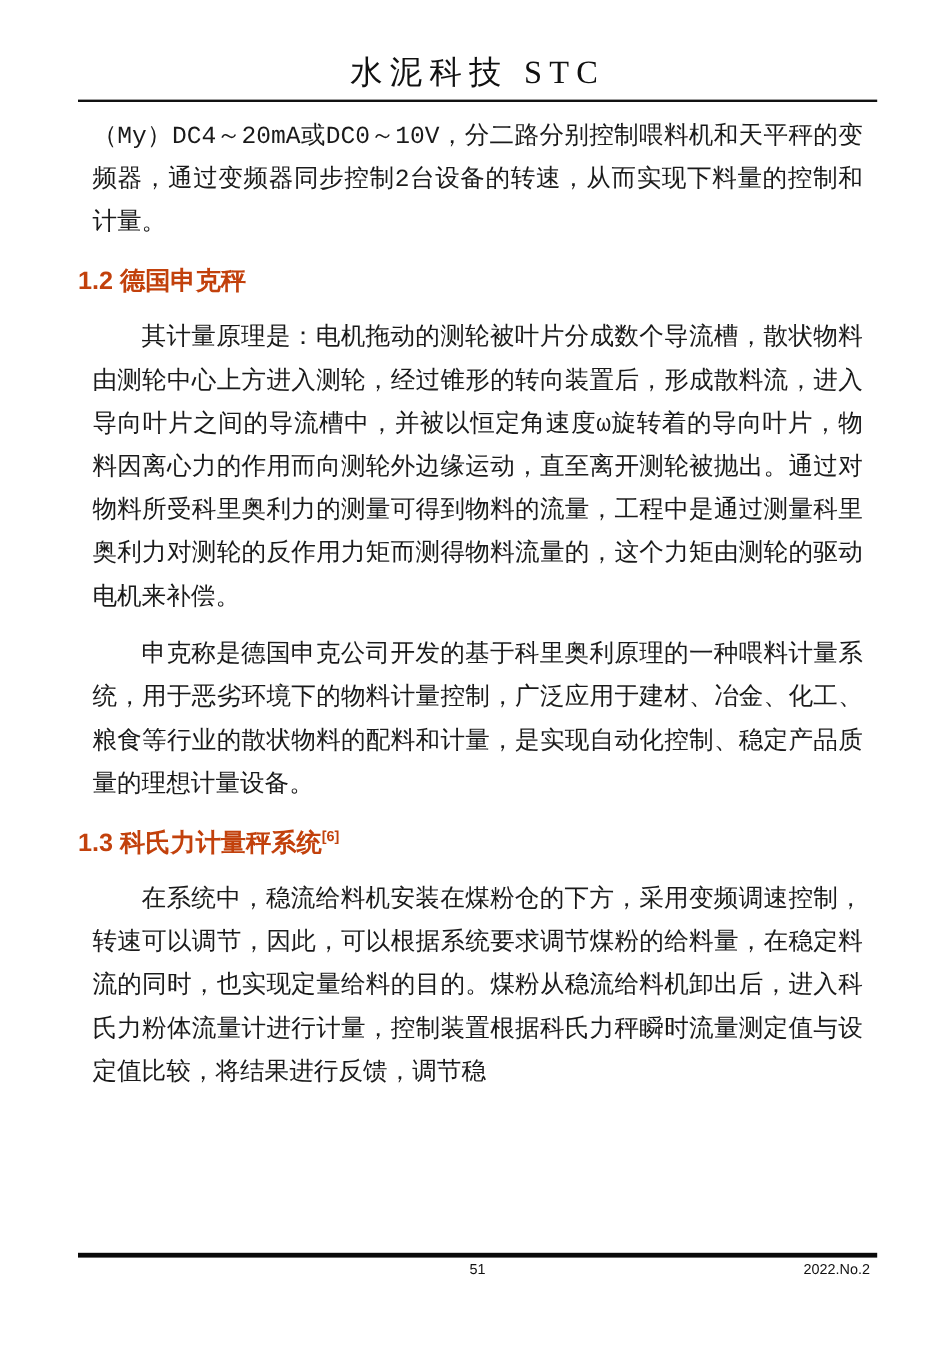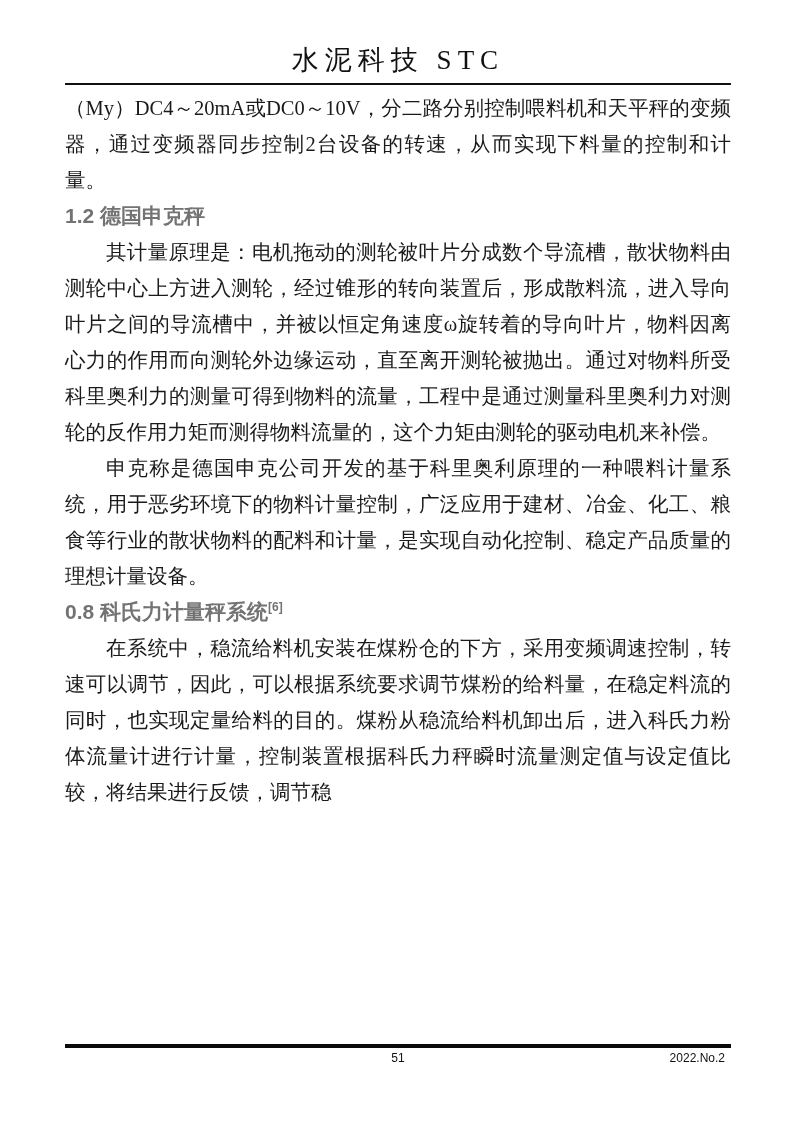--- a/index.html
+++ b/index.html
@@ -34,32 +34,33 @@
     height: 0;
   }
   .article-body {
     margin: 5px 62px 0 65px;
     font-size: 20.5px;
     line-height: 36px;
     text-align: justify;
     color: #1a1a1a;
   }
   .article-body p {
-    margin: 0;
+    margin: 12px;
+    font-family: Liberation Mono, monospace;
   }
   .article-body p.indent {
     text-indent: 2em;
   }
   .article-body h2 {
     margin: 0;
     font-size: 21px;
     line-height: 36px;
     font-weight: 700;
     font-family: "Liberation Sans", "DejaVu Sans", sans-serif;
-    color: #737373;
+    color: #c2410c;
     text-align: left;
   }
   .article-body h2 sup {
     font-size: 12px;
     font-weight: 700;
     vertical-align: super;
     line-height: 0;
   }
   .page-footer {
     position: absolute;
@@ -105,21 +106,21 @@
 
     <p>（My）DC4～20mA或DC0～10V，分二路分别控制喂料机和天平秤的变频器，通过变频器同步控制2台设备的转速，从而实现下料量的控制和计量。</p>
 
 
     <h2>1.2 德国申克秤</h2>
 
     <p class="indent">其计量原理是：电机拖动的测轮被叶片分成数个导流槽，散状物料由测轮中心上方进入测轮，经过锥形的转向装置后，形成散料流，进入导向叶片之间的导流槽中，并被以恒定角速度ω旋转着的导向叶片，物料因离心力的作用而向测轮外边缘运动，直至离开测轮被抛出。通过对物料所受科里奥利力的测量可得到物料的流量，工程中是通过测量科里奥利力对测轮的反作用力矩而测得物料流量的，这个力矩由测轮的驱动电机来补偿。</p>
 
     <p class="indent">申克称是德国申克公司开发的基于科里奥利原理的一种喂料计量系统，用于恶劣环境下的物料计量控制，广泛应用于建材、冶金、化工、粮食等行业的散状物料的配料和计量，是实现自动化控制、稳定产品质量的理想计量设备。</p>
 
-    <h2><span>0.8 科氏力计量秤系统</span><sup>[6]</sup></h2>
+    <h2><span>1.3 科氏力计量秤系统</span><sup>[6]</sup></h2>
 
 
     <p class="indent">在系统中，稳流给料机安装在煤粉仓的下方，采用变频调速控制，转速可以调节，因此，可以根据系统要求调节煤粉的给料量，在稳定料流的同时，也实现定量给料的目的。煤粉从稳流给料机卸出后，进入科氏力粉体流量计进行计量，控制装置根据科氏力秤瞬时流量测定值与设定值比较，将结果进行反馈，调节稳</p>
 
   </div>
 
   <div class="page-footer">
     <div class="footer-rule"></div>
     <div class="footer-row">
       <span class="page-number">51</span>

